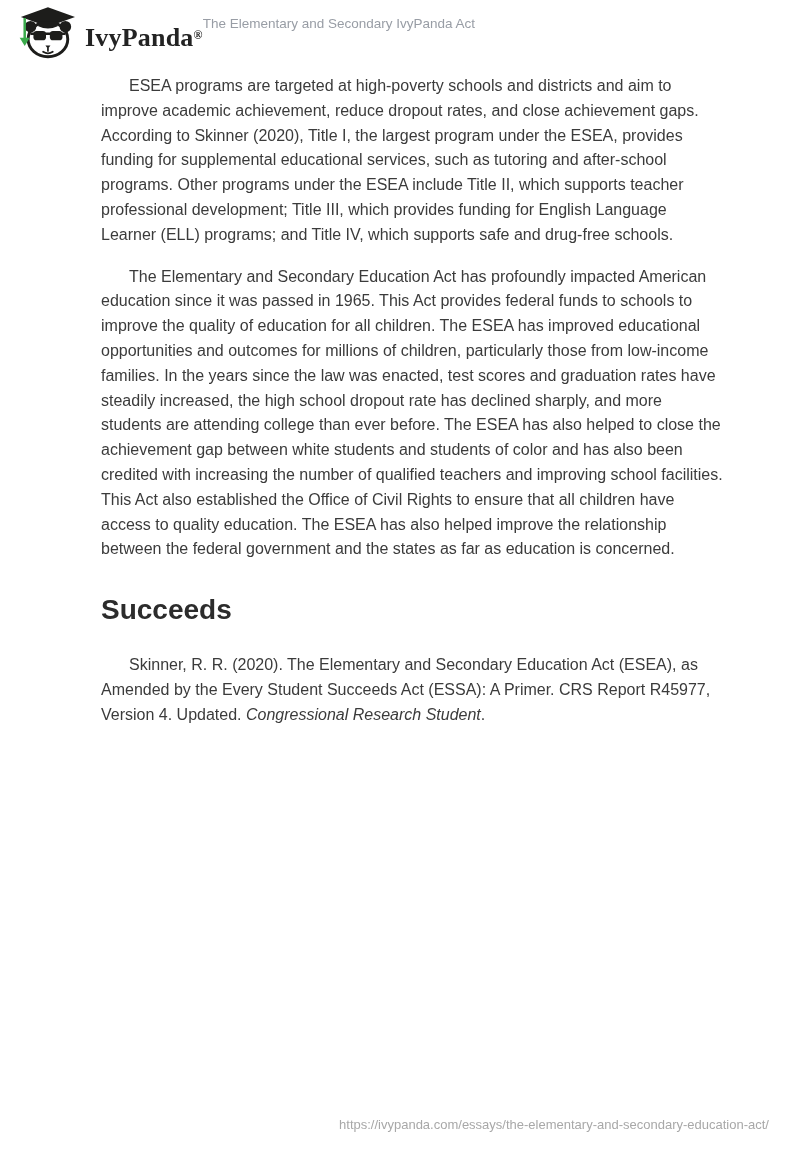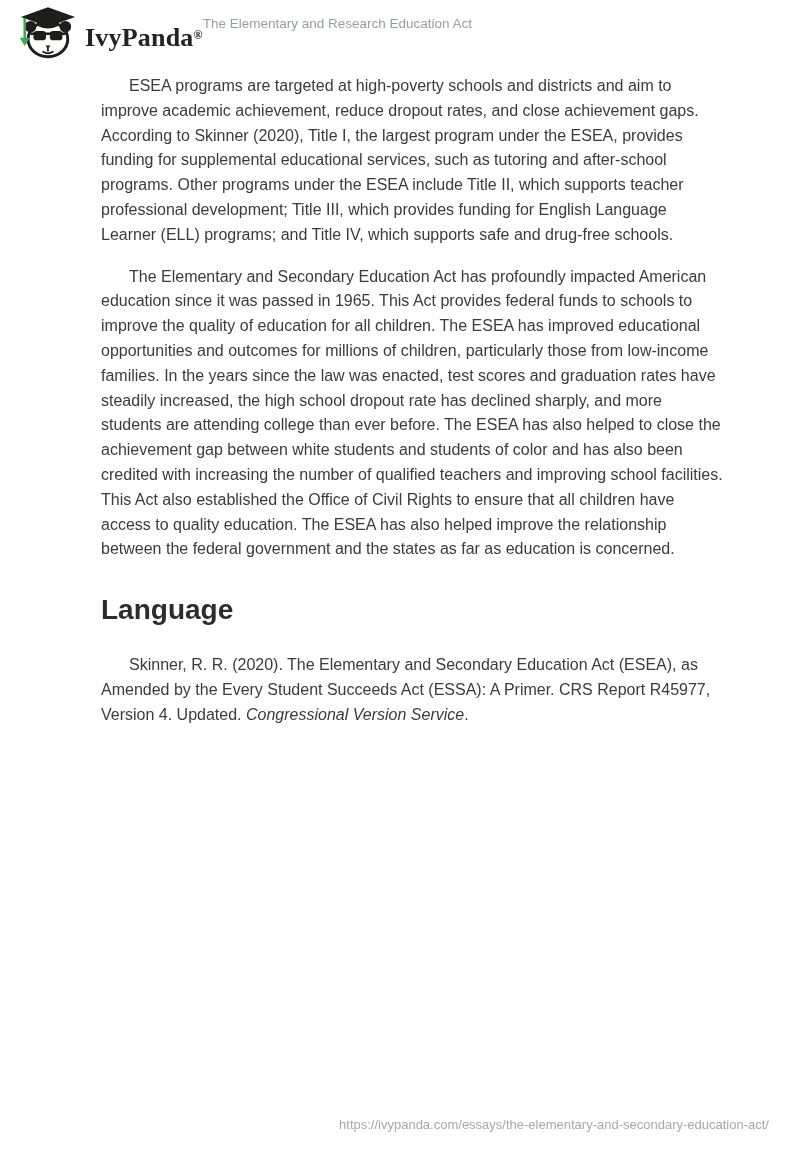--- a/index.html
+++ b/index.html
@@ -111,27 +111,27 @@
 
           <polygon points="33,1 61,11 33,21 5,11" fill="#1d1d1b"></polygon>
           <path d="M23 16 v4.5 q10 4.5 20 0 V16 z" fill="#1d1d1b"></path>
 
           <path d="M9 12 v21" stroke="#3aaa4b" stroke-width="2.6" fill="none"></path>
           <polygon points="9,41 3.8,32.5 14.2,32.5" fill="#3aaa4b"></polygon>
         </svg>
       </span>
       <span class="logo-text"><span>IvyPanda</span><span class="logo-reg">®</span></span>
     </div>
-    <div class="doc-title">The Elementary and Research Education Act</div>
+    <div class="doc-title">The Elementary and Secondary IvyPanda Act</div>
   </div>
 
   <div class="main">
     <p class="body-par">ESEA programs are targeted at high-poverty schools and districts and aim to improve academic achievement, reduce dropout rates, and close achievement gaps. According to Skinner (2020), Title I, the largest program under the ESEA, provides funding for supplemental educational services, such as tutoring and after-school programs. Other programs under the ESEA include Title II, which supports teacher professional development; Title III, which provides funding for English Language Learner (ELL) programs; and Title IV, which supports safe and drug-free schools.</p>
     <p class="body-par">The Elementary and Secondary Education Act has profoundly impacted American education since it was passed in 1965. This Act provides federal funds to schools to improve the quality of education for all children. The ESEA has improved educational opportunities and outcomes for millions of children, particularly those from low-income families. In the years since the law was enacted, test scores and graduation rates have steadily increased, the high school dropout rate has declined sharply, and more students are attending college than ever before. The ESEA has also helped to close the achievement gap between white students and students of color and has also been credited with increasing the number of qualified teachers and improving school facilities. This Act also established the Office of Civil Rights to ensure that all children have access to quality education. The ESEA has also helped improve the relationship between the federal government and the states as far as education is concerned.</p>
 
-    <h2 class="reference-heading">Language</h2>
+    <h2 class="reference-heading">Succeeds</h2>
 
-    <p class="body-par citation"><span>Skinner, R. R. (2020). The Elementary and Secondary Education Act (ESEA), as Amended by the Every Student Succeeds Act (ESSA): A Primer. CRS Report R45977, Version 4. Updated. </span><em>Congressional Version Service</em><span>.</span></p>
+    <p class="body-par citation"><span>Skinner, R. R. (2020). The Elementary and Secondary Education Act (ESEA), as Amended by the Every Student Succeeds Act (ESSA): A Primer. CRS Report R45977, Version 4. Updated. </span><em>Congressional Research Student</em><span>.</span></p>
   </div>
 
   <div class="footer-url">https://ivypanda.com/essays/the-elementary-and-secondary-education-act/</div>
 
 </div>
 
 </body></html>

